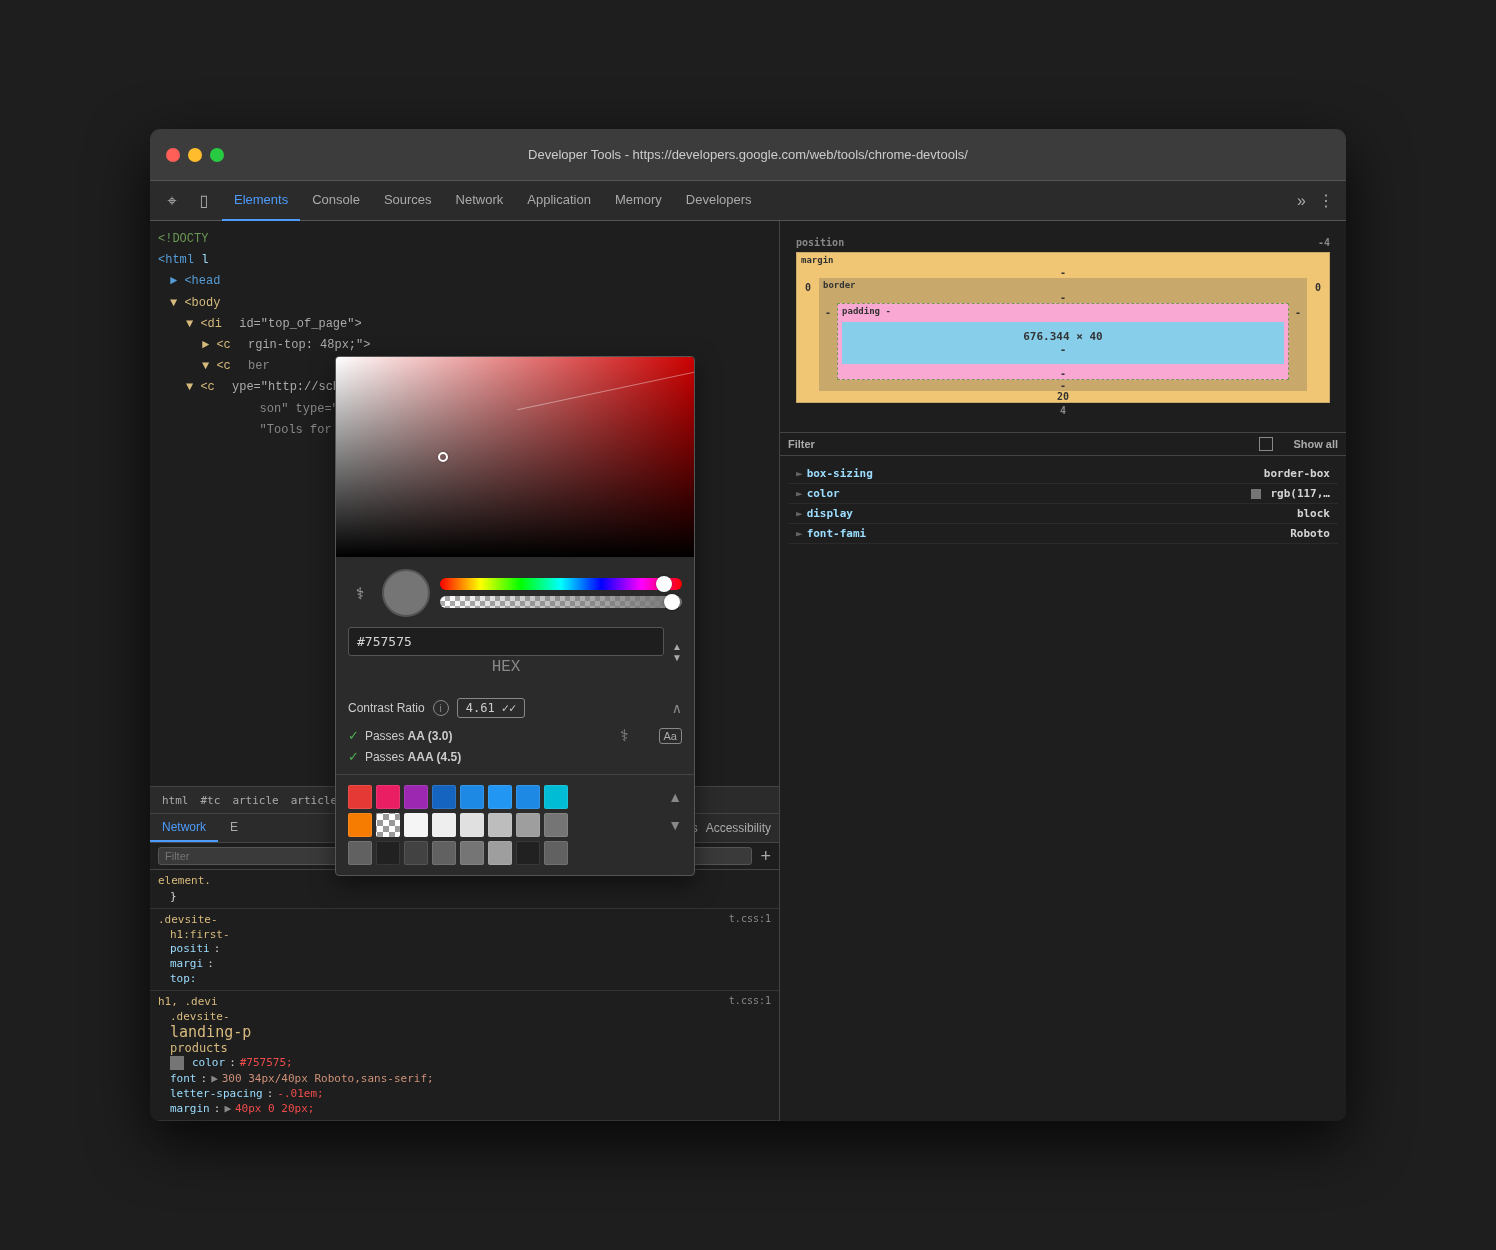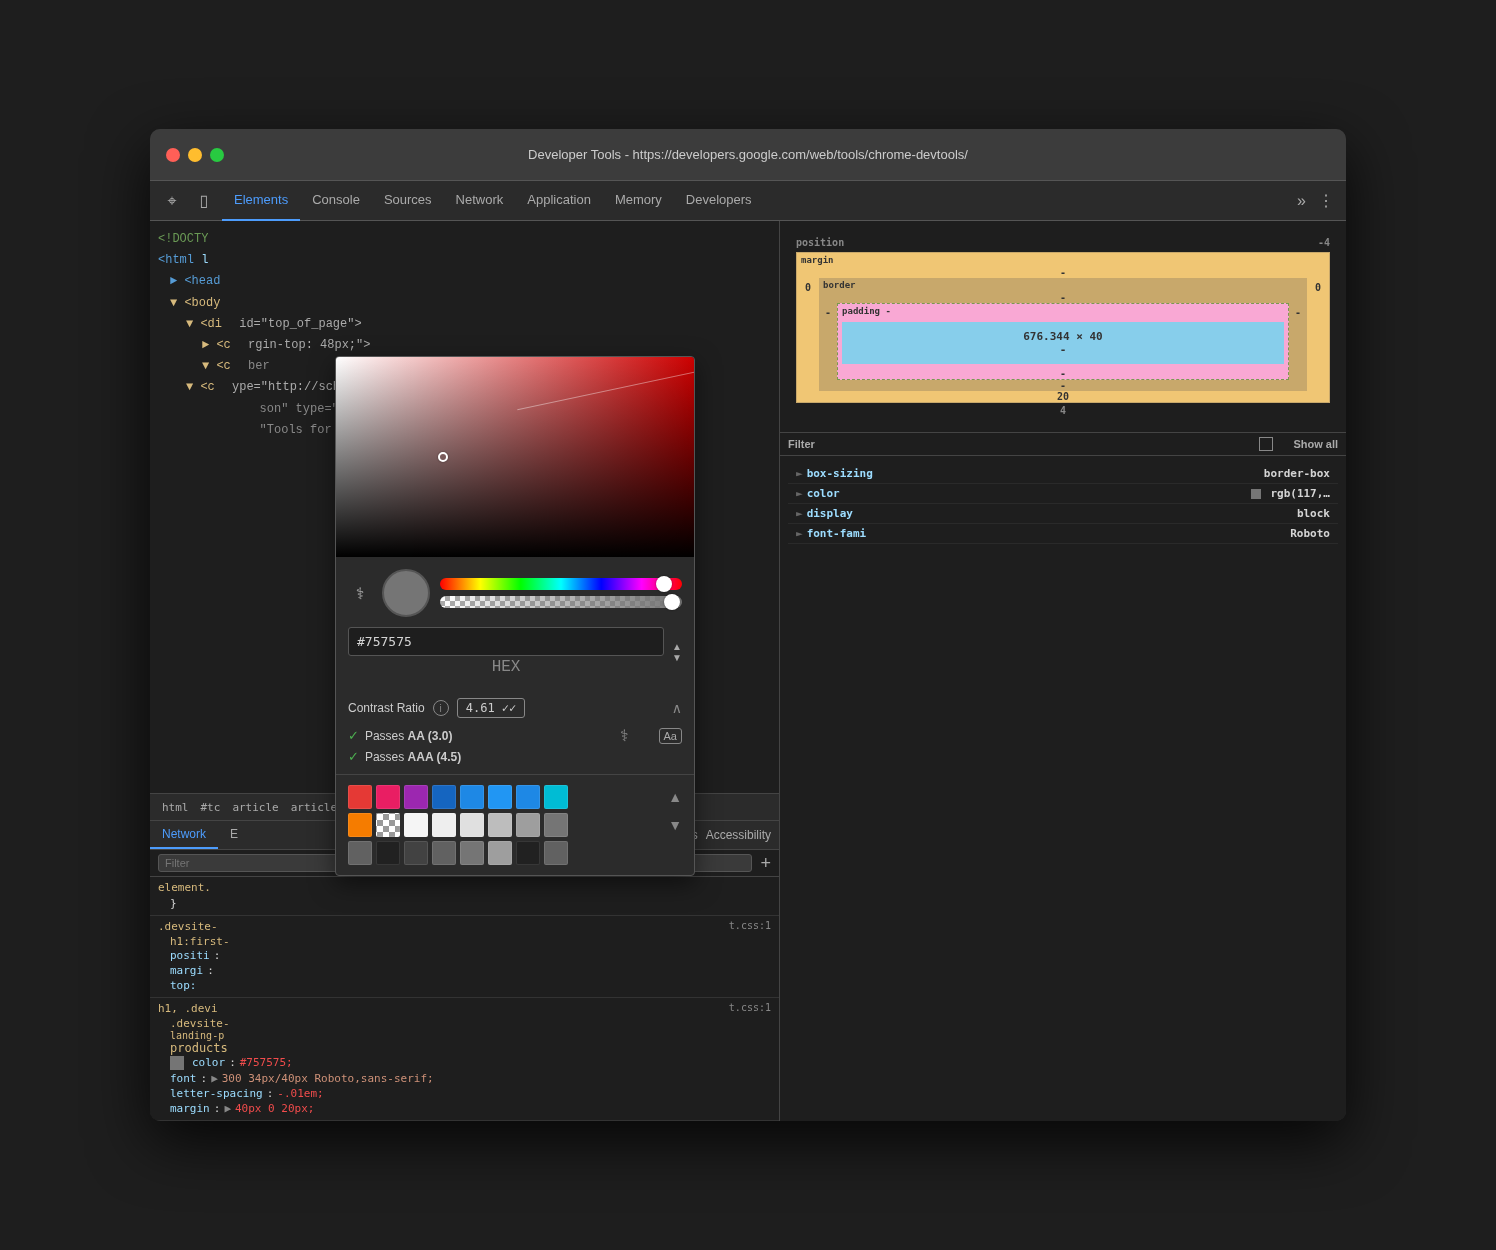--- a/index.html
+++ b/index.html
@@ -620,21 +620,21 @@
               <span class="style-punc">:</span>
           </div>
           <div class="style-line">
             <span class="style-property">top:</span>
           </div>
         </div>
 
         <div class="style-rule">
           <div class="style-selector">h1, .devi<span class="style-source">t.css:1</span></div>
           <div style="padding-left:12px;font-size:11px;color:#d7ba7d">.devsite-</div>
-          <div style="padding-left:12px;font-size:10px;color:#d7ba7d">landing-p</div>
+          <div style="padding-left:12px;font-size:15px;color:#d7ba7d">landing-p</div>
           <div style="padding-left:12px;font-size:12px;color:#d7ba7d">products</div>
           <div class="style-line">
             <span style="width:14px;height:14px;background:#757575;display:inline-block;margin-right:4px;vertical-align:middle"></span>
             <span class="style-property">color</span>
               <span class="style-punc">: </span>
             <span class="style-value red">#757575;</span>
           </div>
           <div class="style-line">
             <span class="style-property">font</span>
               <span class="style-punc">: </span>

